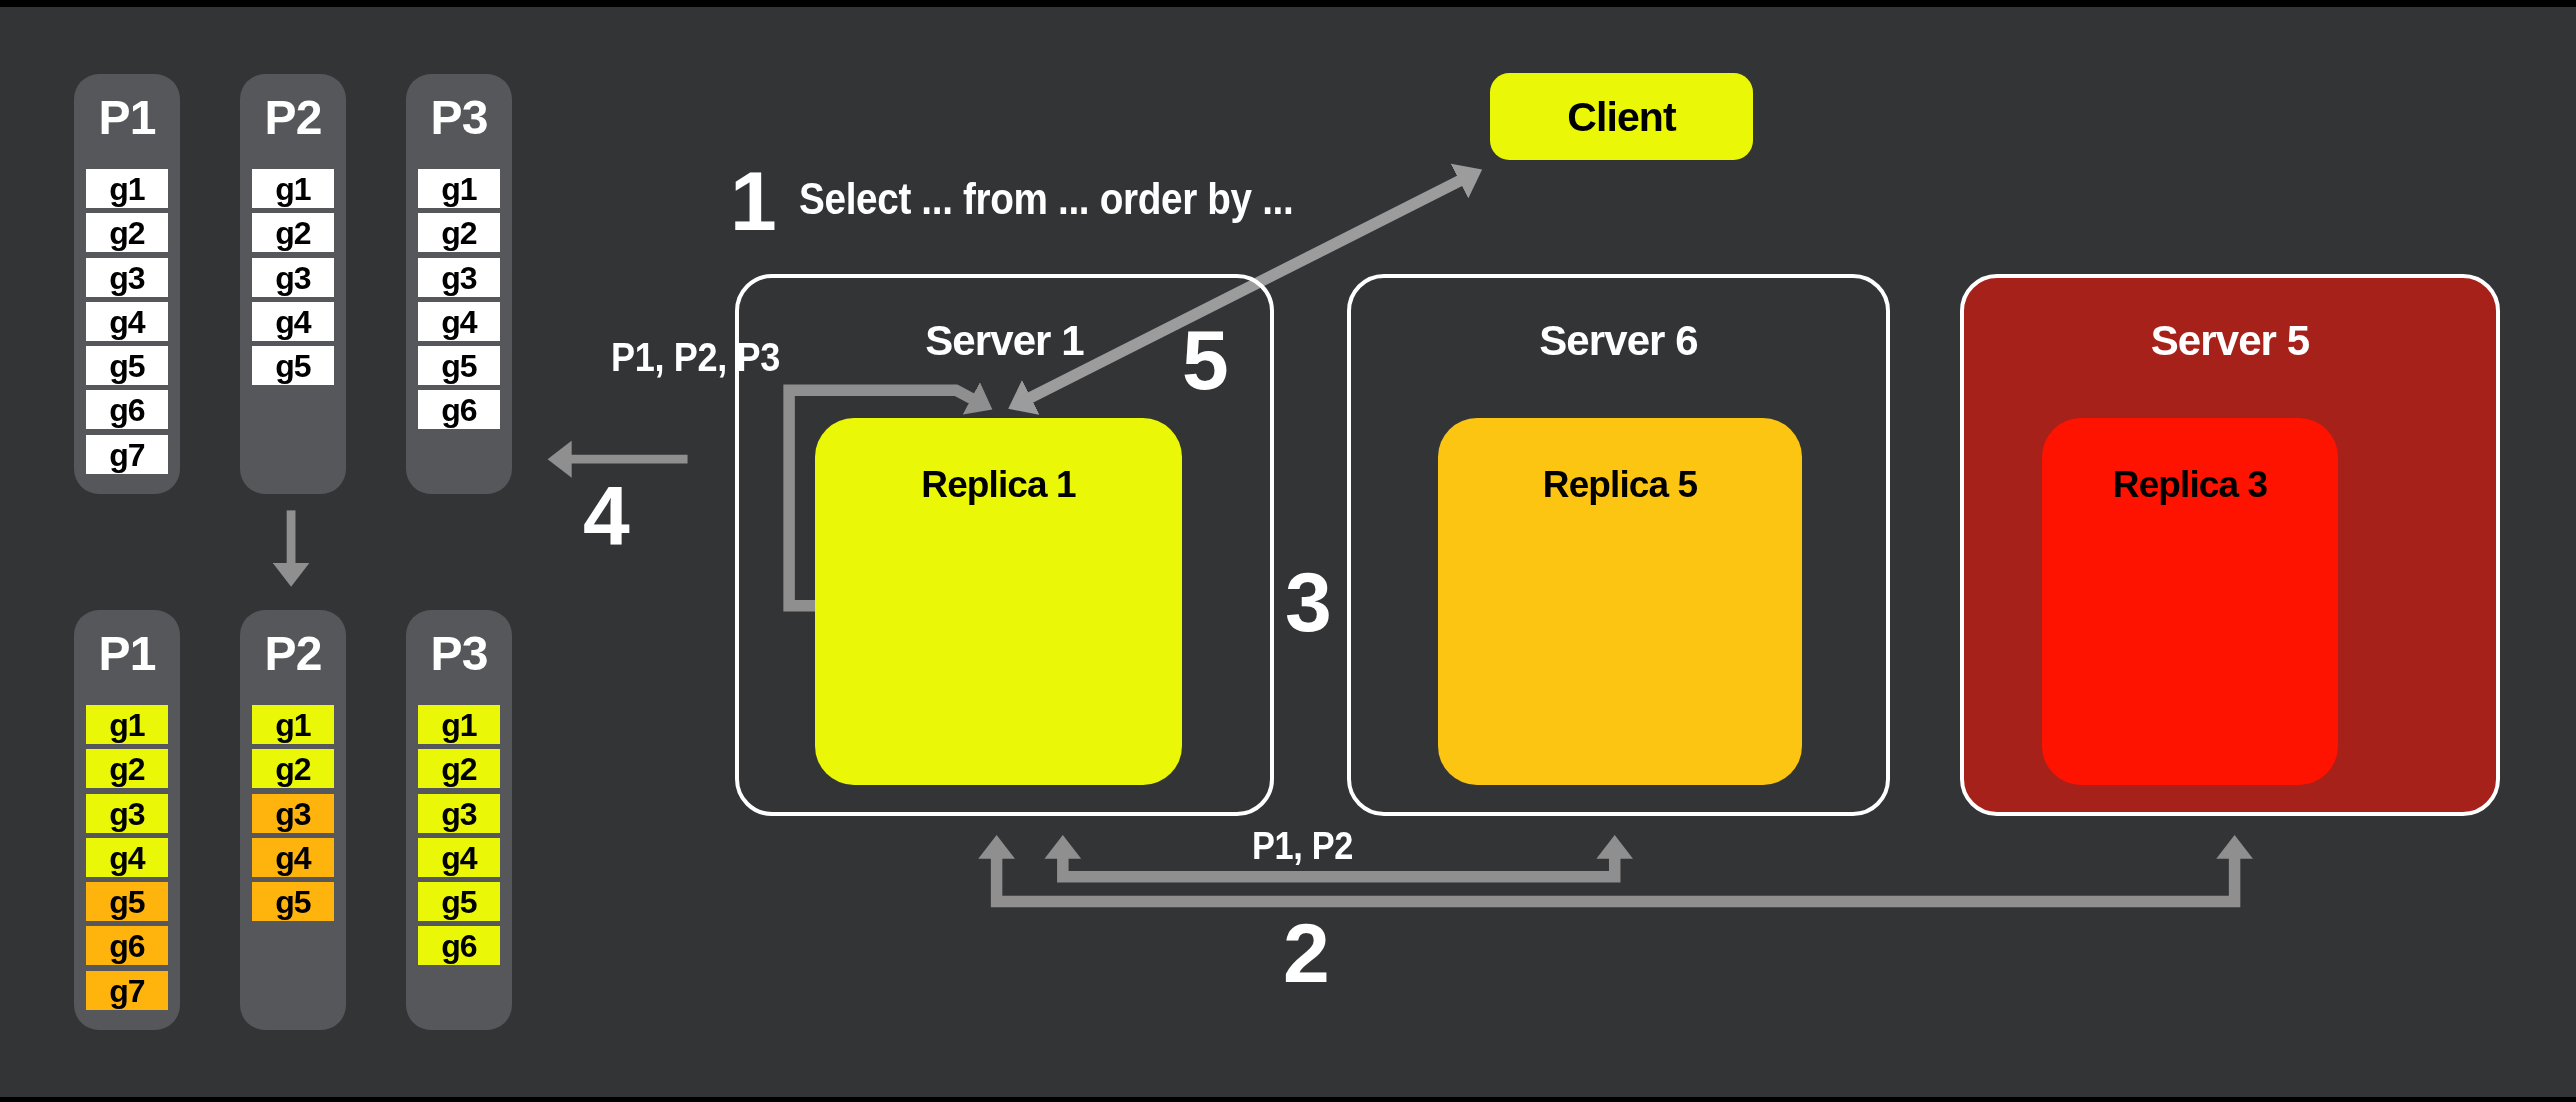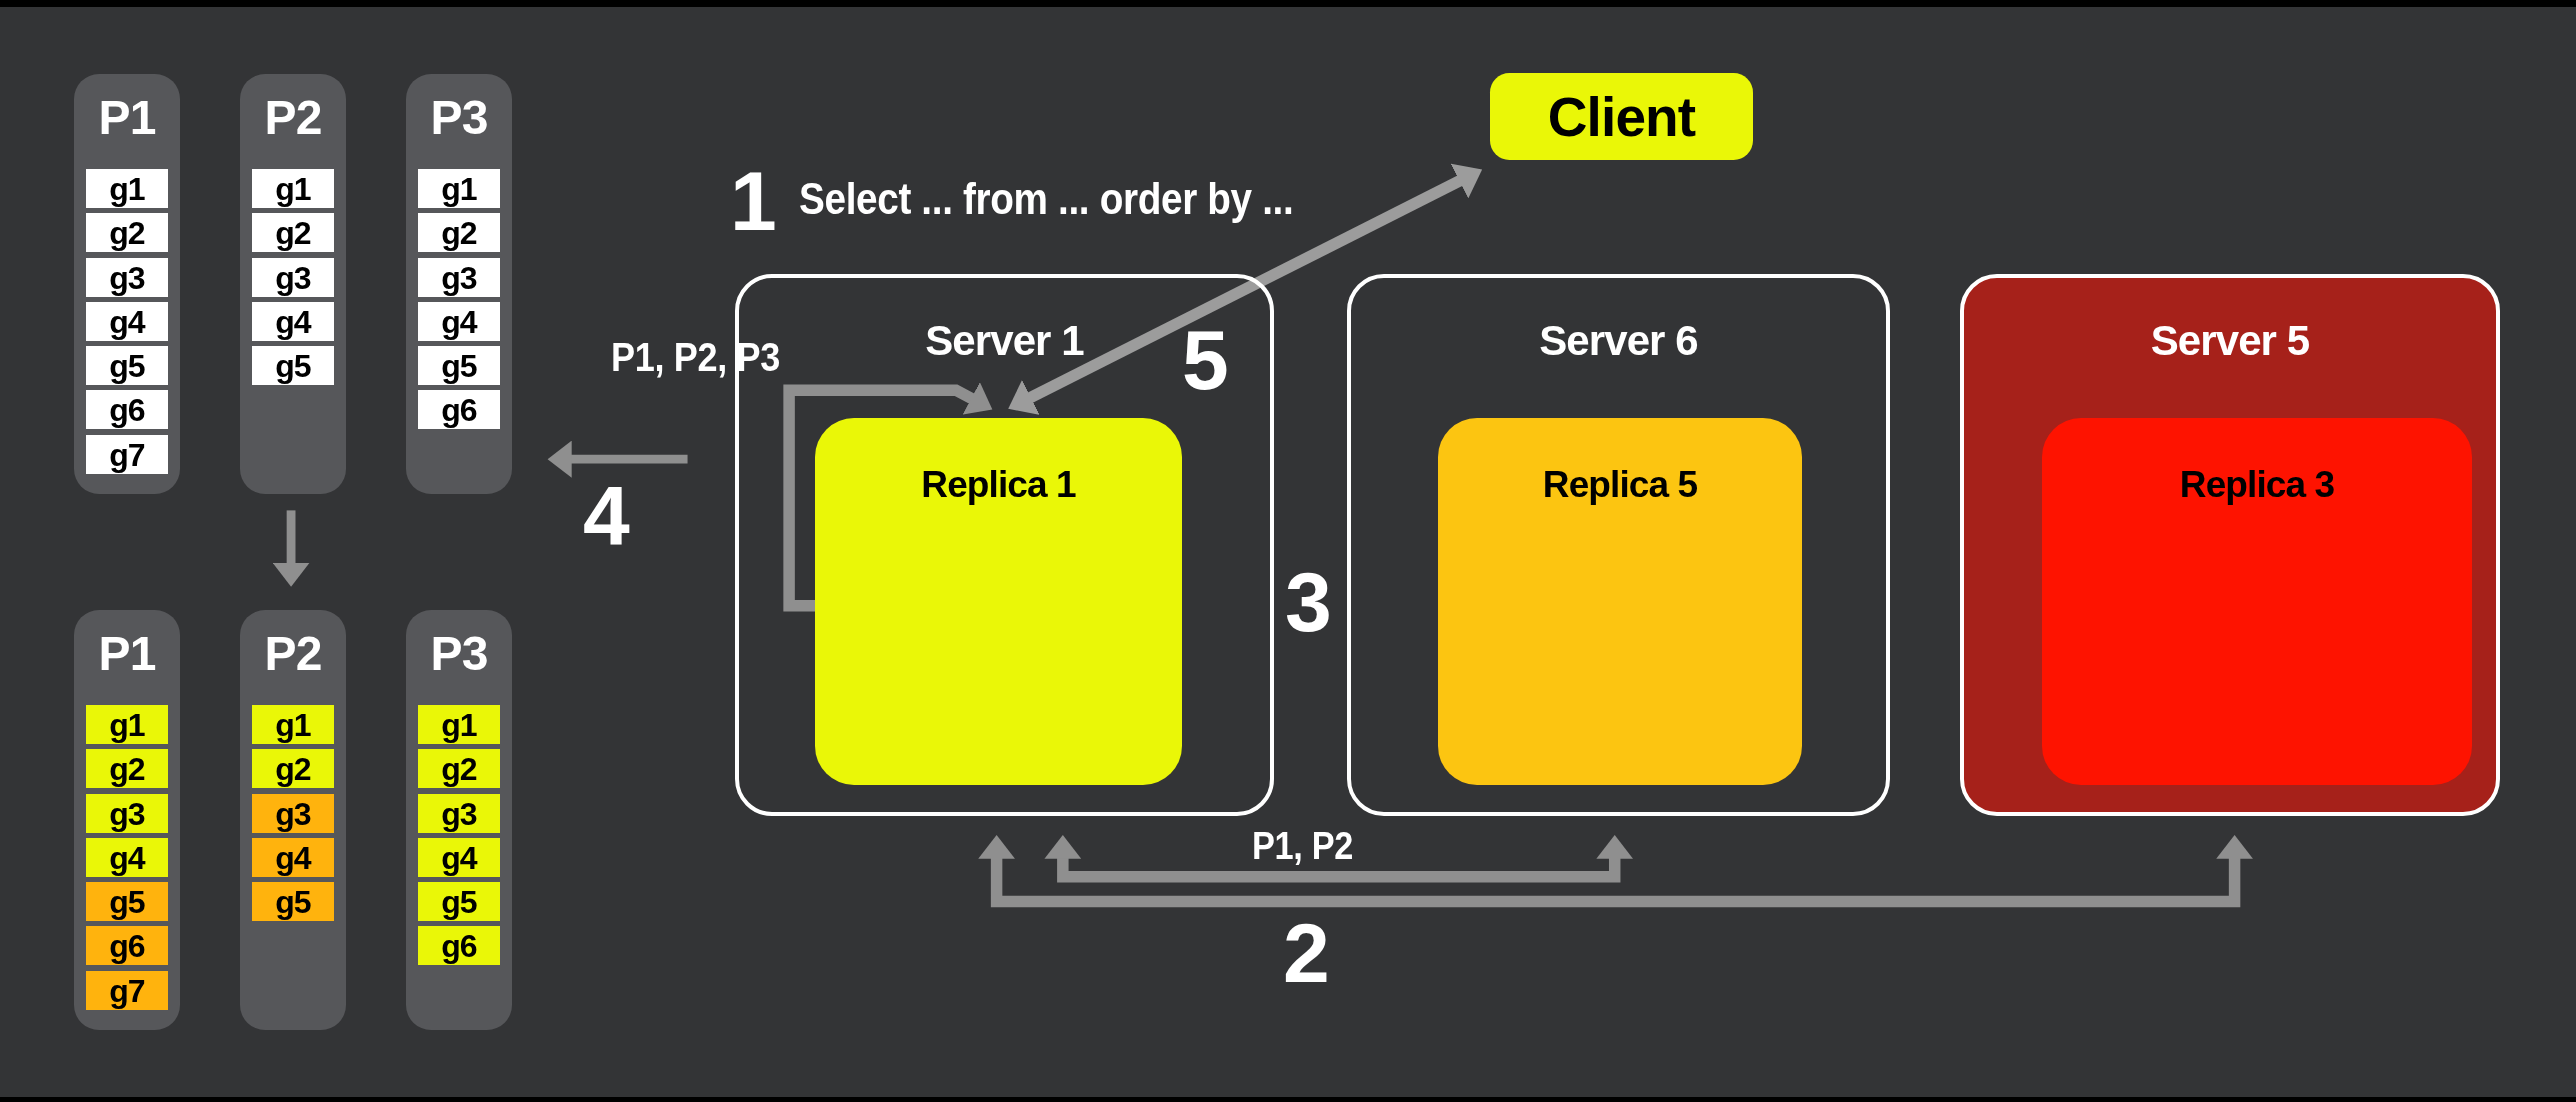--- a/index.html
+++ b/index.html
@@ -42,31 +42,31 @@
   #server-3 { left:1960px; width:540px; }
   .server-title {
     position:absolute; top:39px; left:0; right:0; text-align:center;
     color:#FFFFFF; font-size:42px; font-weight:700; letter-spacing:-0.9px;
   }
   .replica {
     position:absolute; border-radius:39px;
   }
   #replica-1 { left:76px; top:140px; width:367px; height:367px; }
   #replica-2 { left:87px; top:140px; width:364px; height:367px; }
-  #replica-3 { left:78px; top:140px; width:430px; height:367px; }
+  #replica-3 { left:78px; top:140px; width:296px; height:367px; }
   .replica-label {
     position:absolute; top:46px; left:0; right:0; text-align:center;
     color:#000; font-size:37px; font-weight:700; letter-spacing:-0.9px;
   }
 
   
   #client {
     position:absolute; left:1490px; top:73px; width:263px; height:87px;
     border-radius:19.4px; text-align:center; line-height:89px;
-    color:#000; font-size:55px; font-weight:700; letter-spacing:-0.9px;
+    color:#000; font-size:41px; font-weight:700; letter-spacing:-0.9px;
   }
 
   
   .step-num {
     position:absolute; color:#FFFFFF; font-size:84px; font-weight:700;
     line-height:1; letter-spacing:-1.8px;
   }
   #step-1 { left:730px;  top:159px; }
   #step-2 { left:1283px; top:911px; }
   #step-3 { left:1285px; top:560px; }

